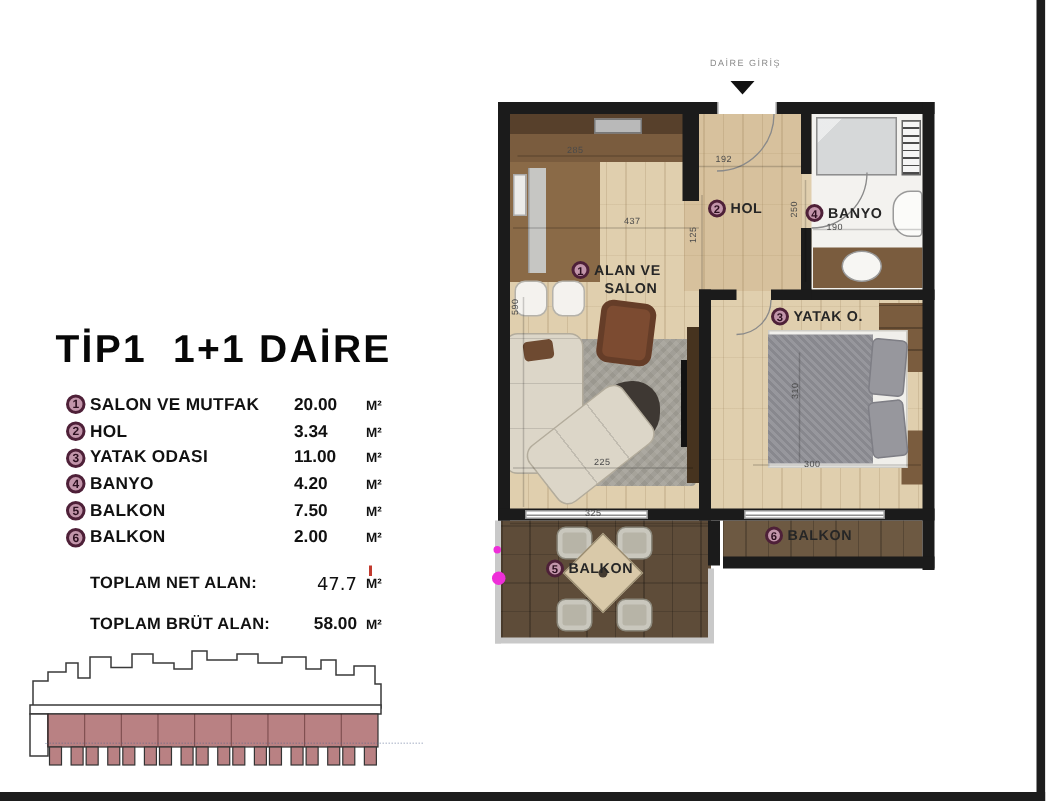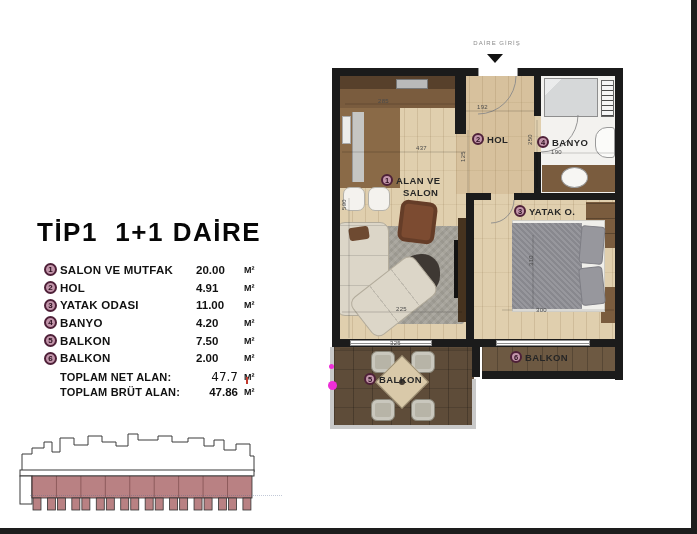--- a/index.html
+++ b/index.html
@@ -12,21 +12,21 @@
   .legend{position:absolute;left:44px;top:261px;width:216px;}
   .lrow{display:flex;align-items:center;height:17.7px;}
   .circ{width:13px;height:13px;border-radius:50%;background:var(--badge_fill,#c295aa);
         border:2px solid var(--badge_ring,#4e2038);box-sizing:border-box;
         color:#2c0f1f;font-size:8px;font-weight:700;display:flex;align-items:center;
         justify-content:center;flex:0 0 13px;}
   .llabel{font-size:11.5px;font-weight:700;margin-left:3px;letter-spacing:.2px;}
   .lval{margin-left:auto;font-size:11.5px;font-weight:700;min-width:42px;}
   .lunit{font-size:9px;font-weight:700;margin-left:6px;width:16px;}
   .totals{position:absolute;left:60px;top:369px;width:200px;}
-  .trow{display:flex;align-items:center;height:15px;}
+  .trow{display:flex;align-items:center;height:15px;margin-top:12px;}
   .tlabel{font-size:11px;font-weight:700;letter-spacing:.2px;}
   .tval{margin-left:auto;font-size:11.5px;font-weight:700;text-align:right;min-width:40px;}
   .tval.net{font-family:"DejaVu Sans",sans-serif;font-weight:400;font-size:12px;}
   .tunit{font-size:9px;font-weight:700;margin-left:6px;width:16px;}
   
   .wall{position:absolute;background:var(--wall,#1b1b1b);}
   .floor{position:absolute;background:var(--floor_wood,#e0cfae);
     background-image:repeating-linear-gradient(90deg,rgba(120,90,50,.16) 0 1px,transparent 1px 13px),
                      repeating-linear-gradient(0deg,rgba(120,90,50,.09) 0 1px,transparent 1px 34px);}
   .bathfloor{position:absolute;background:var(--bath_floor,#f3f2ef);}
@@ -66,21 +66,21 @@
   <div class="legend">
     <div class="lrow">
       <span class="circ">1</span>
       <span class="llabel">SALON VE MUTFAK</span>
       <span class="lval">20.00</span>
       <span class="lunit">M²</span>
     </div>
     <div class="lrow">
       <span class="circ">2</span>
       <span class="llabel">HOL</span>
-      <span class="lval">4.91</span>
+      <span class="lval">3.34</span>
       <span class="lunit">M²</span>
     </div>
     <div class="lrow">
       <span class="circ">3</span>
       <span class="llabel">YATAK ODASI</span>
       <span class="lval">11.00</span>
       <span class="lunit">M²</span>
     </div>
     <div class="lrow">
       <span class="circ">4</span>
@@ -103,21 +103,21 @@
   </div>
 
   <div class="totals">
     <div class="trow">
       <span class="tlabel">TOPLAM NET ALAN:</span>
       <span class="tval net">47.7</span>
       <span class="tunit">M²</span>
     </div>
     <div class="trow">
       <span class="tlabel">TOPLAM BRÜT ALAN:</span>
-      <span class="tval">47.86</span>
+      <span class="tval">58.00</span>
       <span class="tunit">M²</span>
     </div>
   </div>
   <div class="abs" style="left:246px;top:377px;width:2px;height:7px;background:#c23a2e;"></div>
 
   <div class="entr">DAİRE GİRİŞ</div>
   <div class="arrow"></div>
 
   <div class="floor" style="left:339px;top:75px;width:278px;height:266px;"></div>
   <div class="holtint" style="left:456px;top:76px;width:78px;height:118px;"></div>

